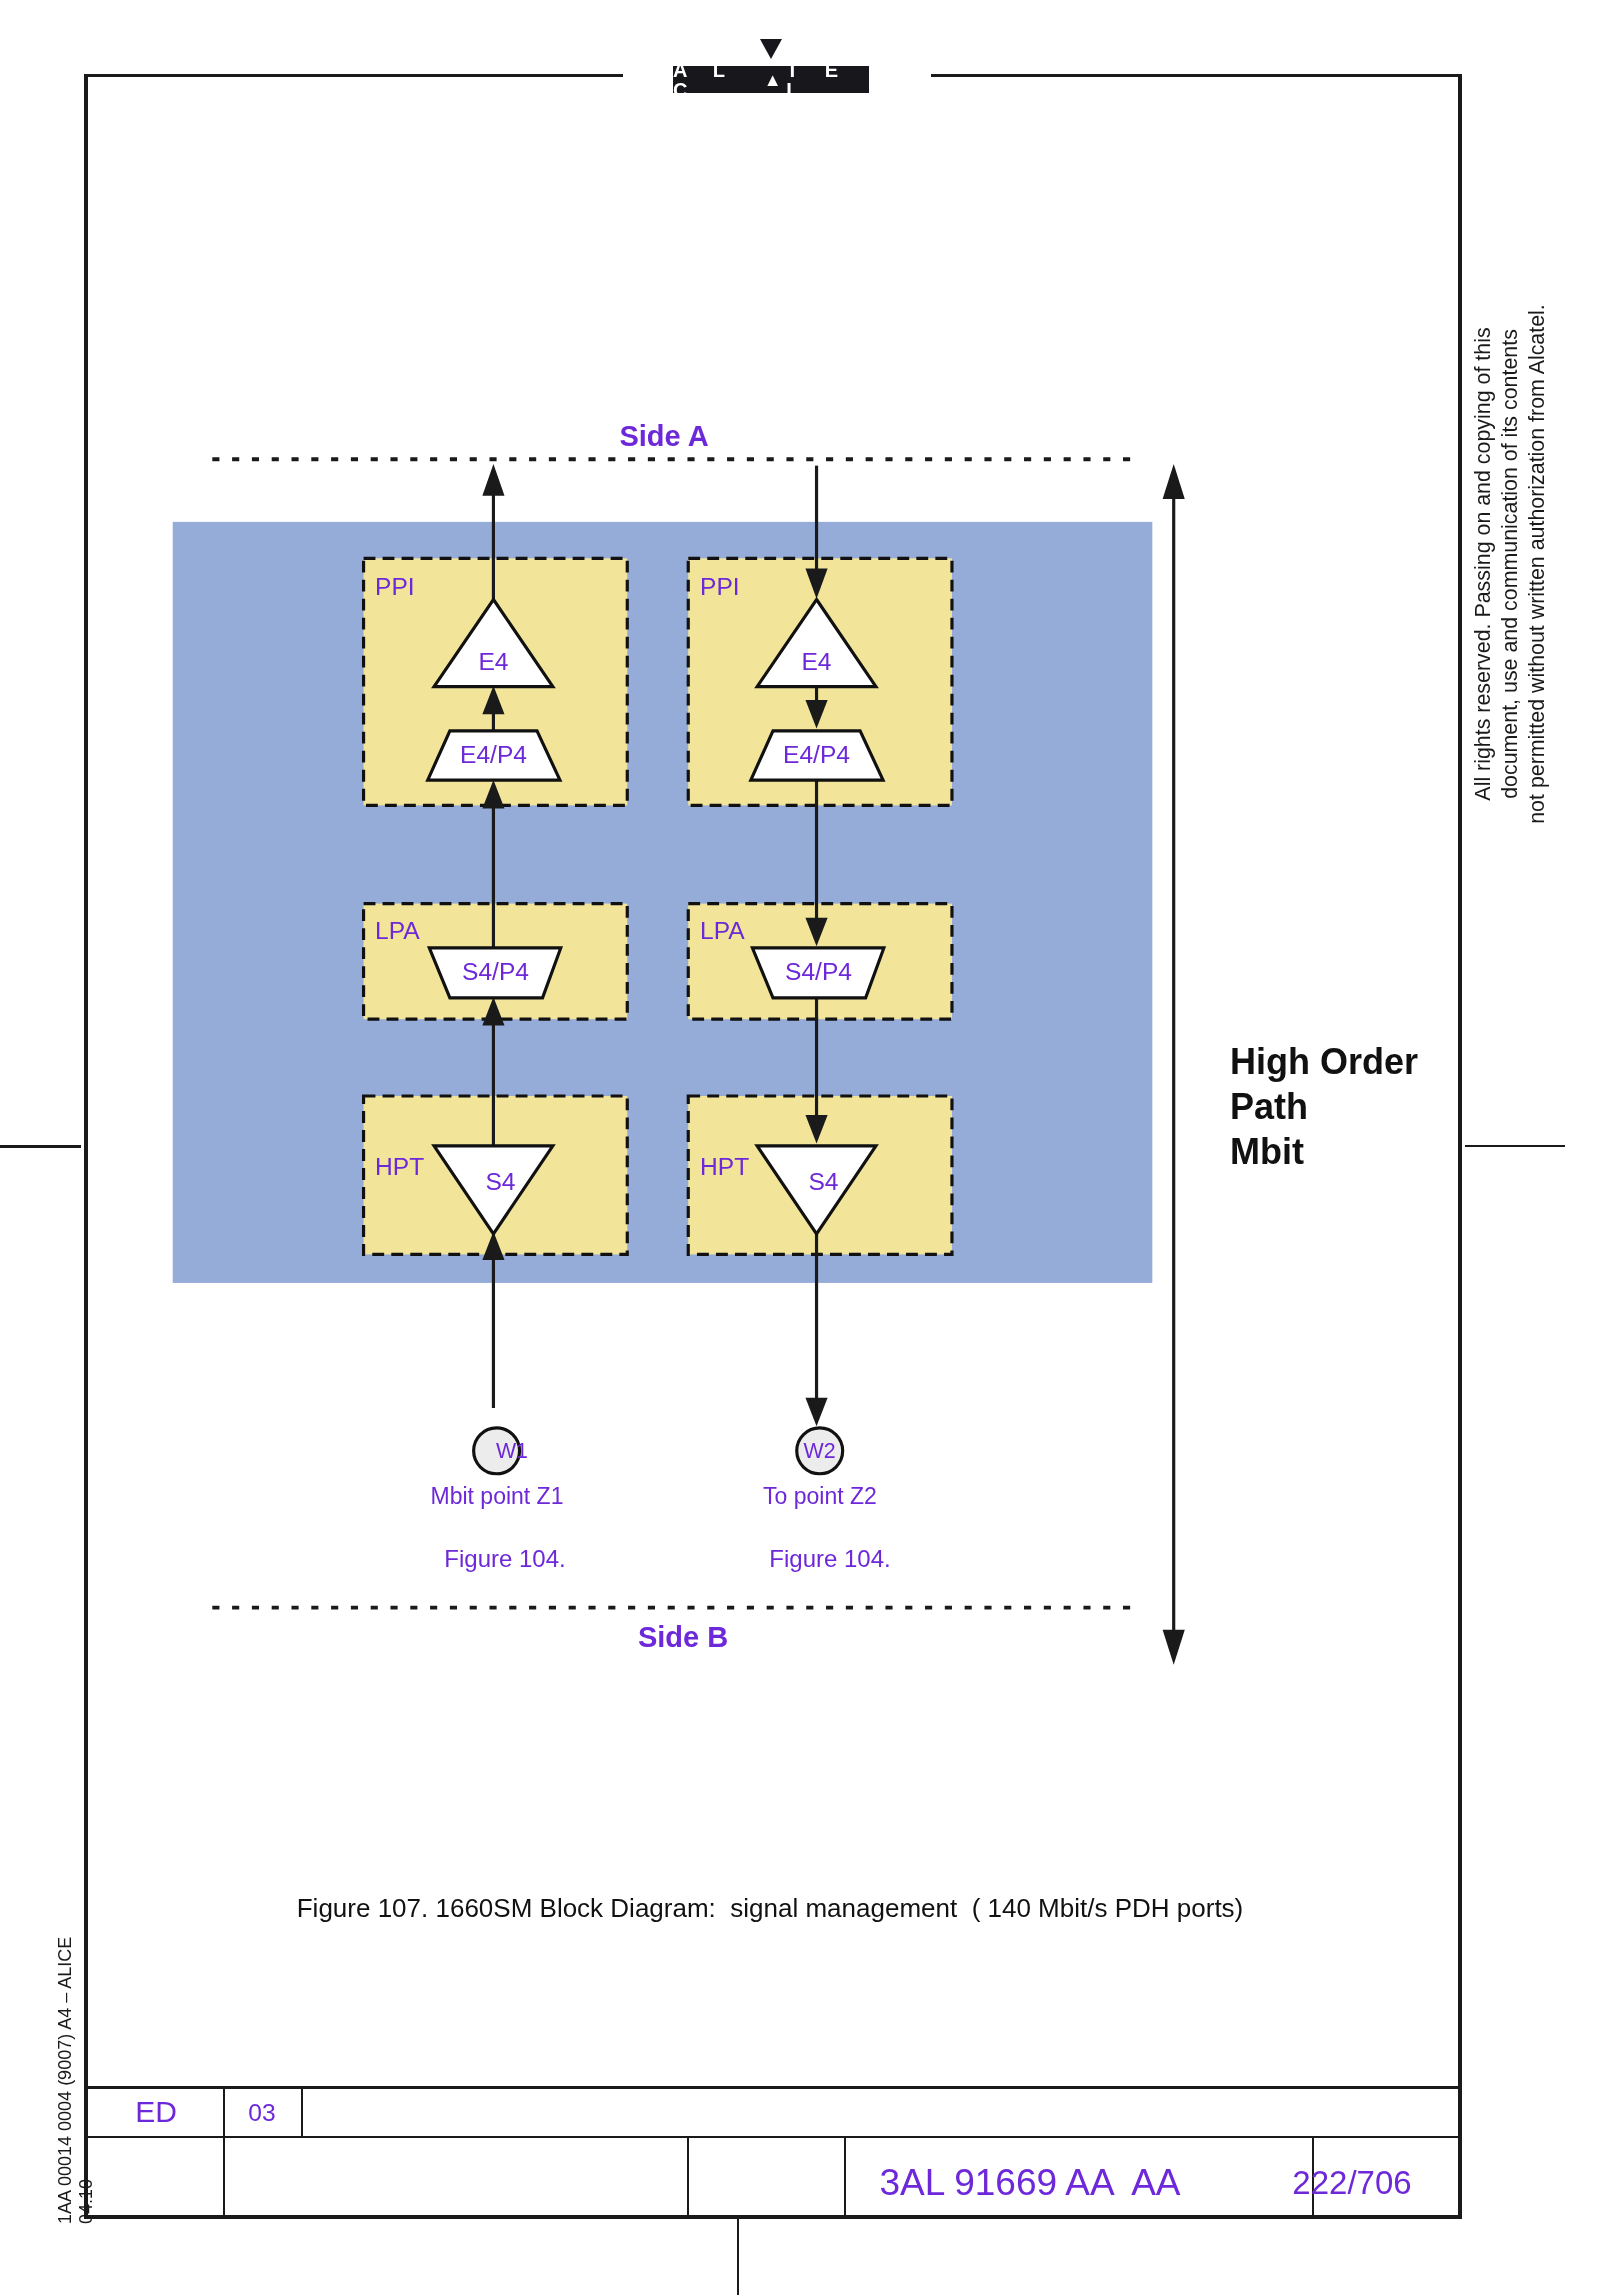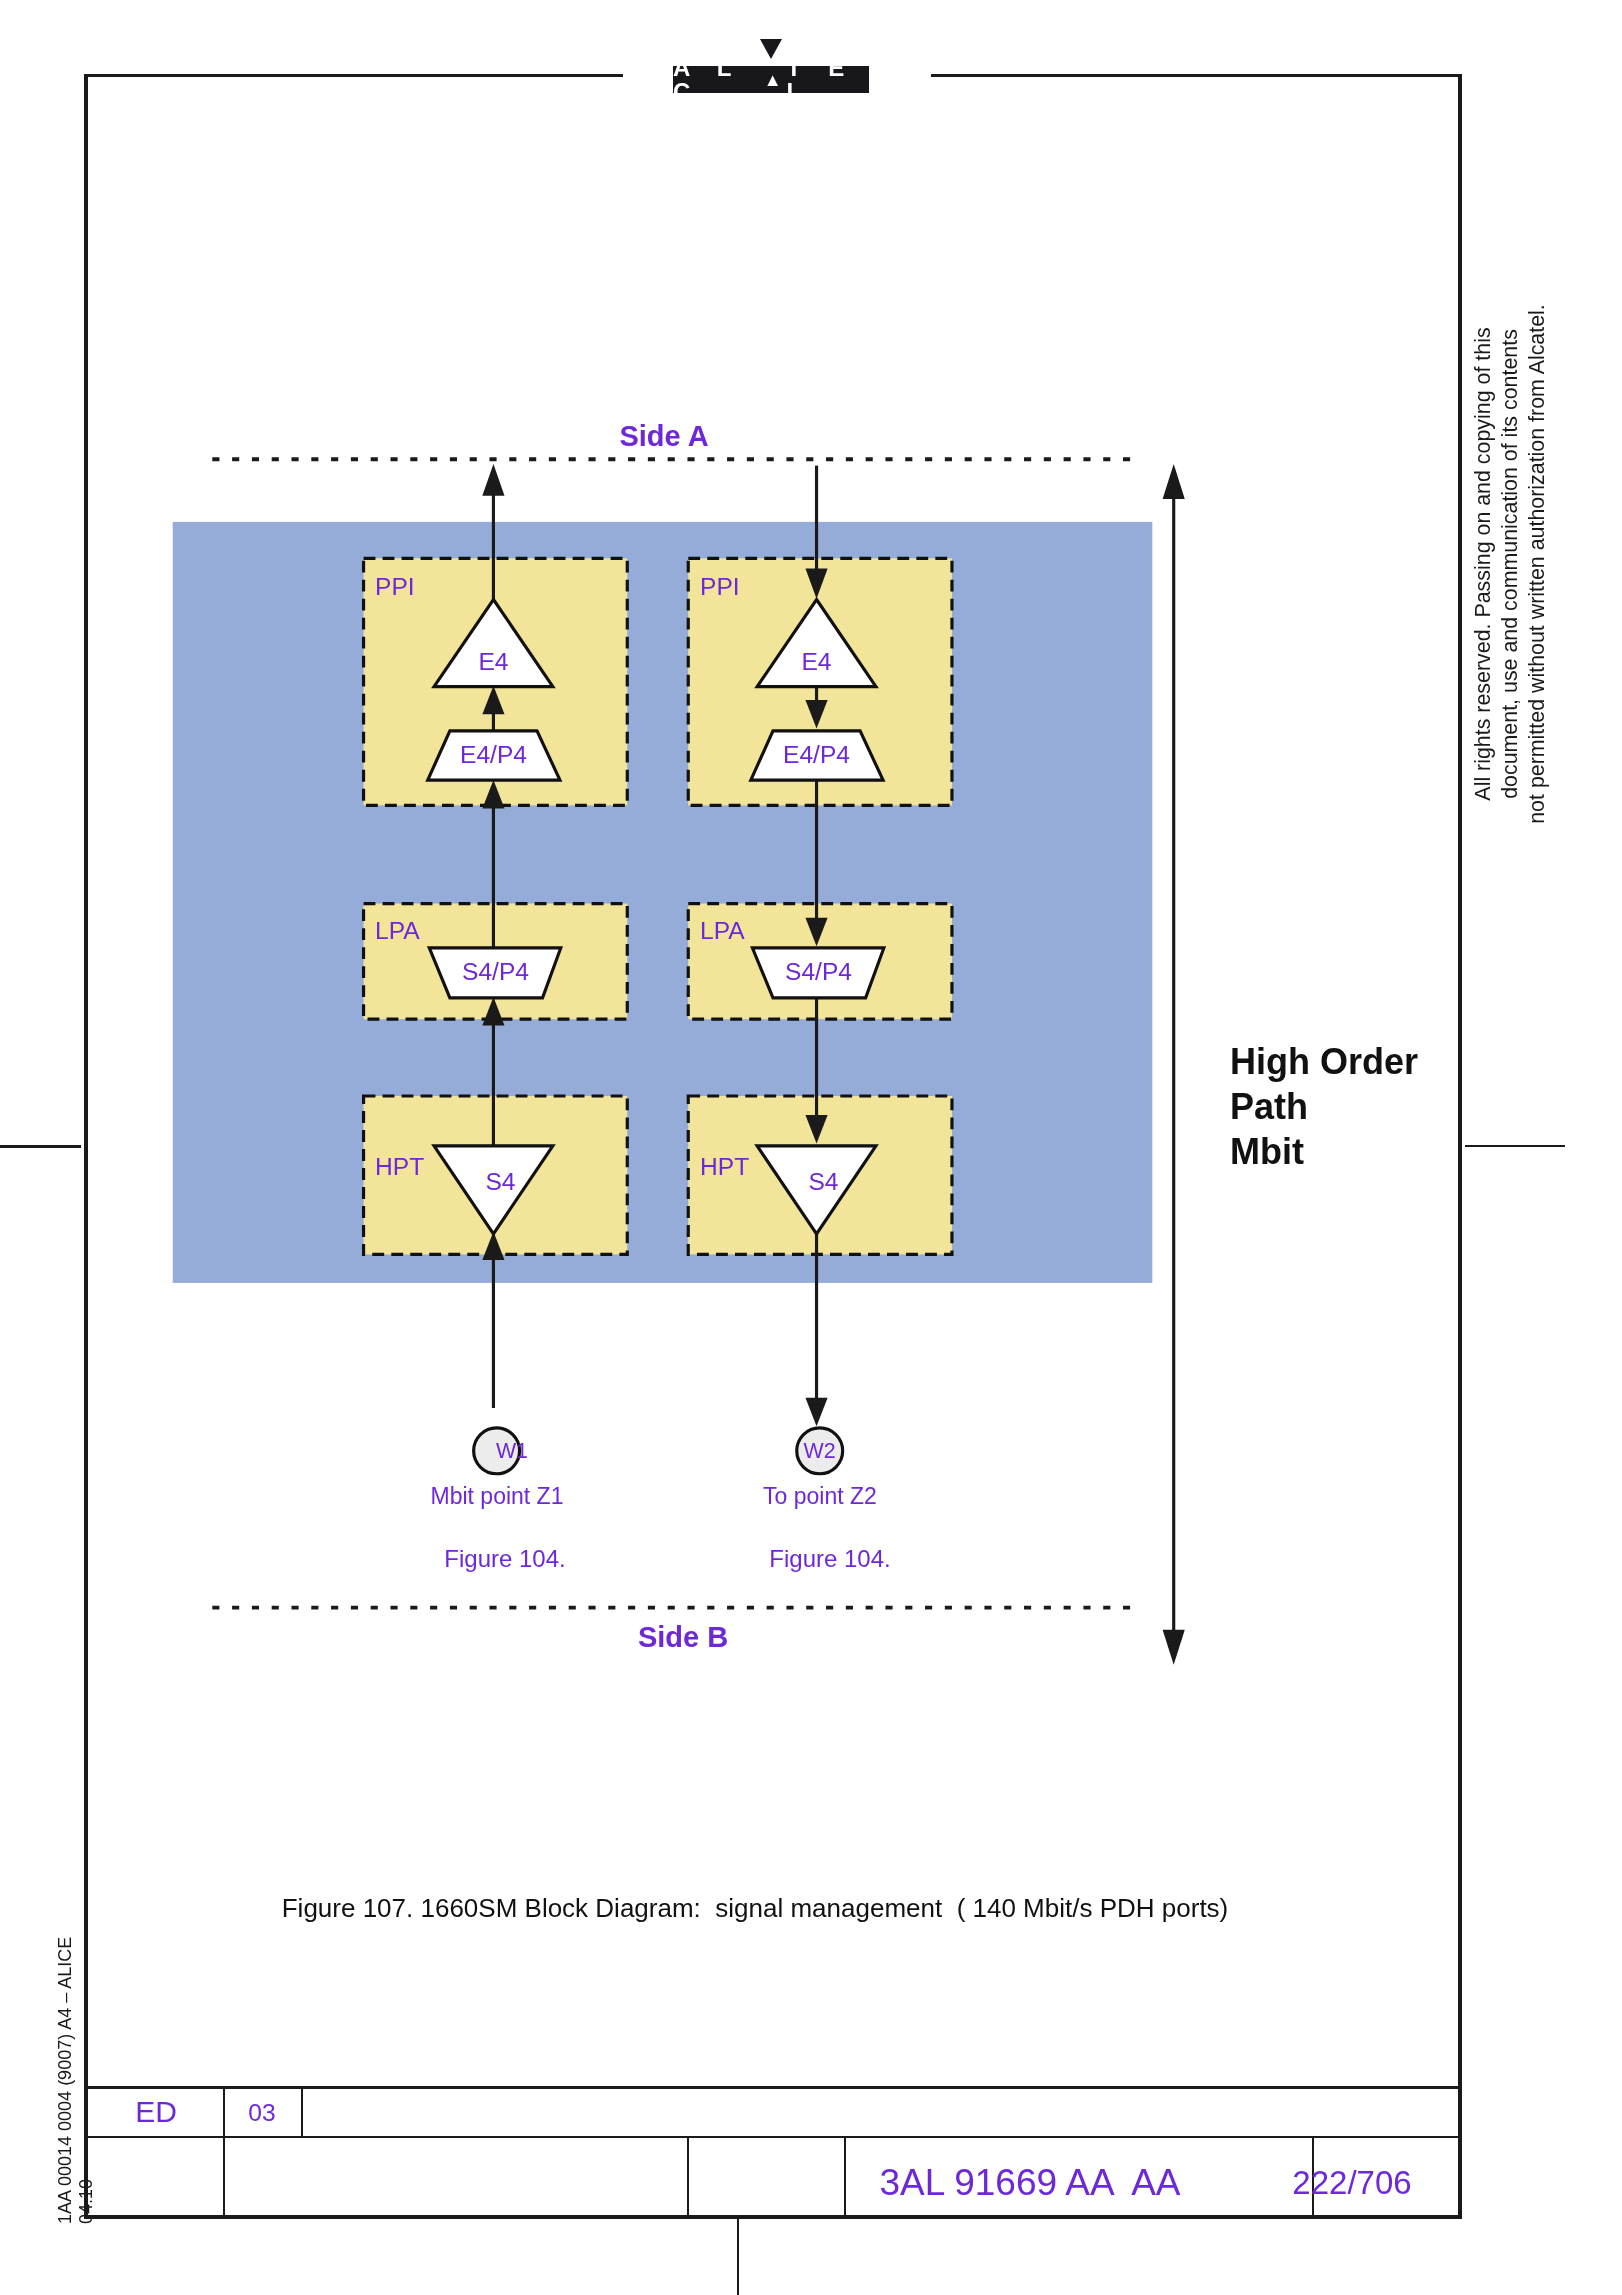--- a/index.html
+++ b/index.html
@@ -13,21 +13,21 @@
   .bold{font-weight:bold;}
   .pre{white-space:pre;}
   #diagram-svg{position:absolute;left:0;top:0;z-index:1;}
   .overlay{z-index:2;}
   
   #logo-box{
     position:absolute;left:673px;top:66px;width:196px;height:27px;
     background:#17171c;display:flex;align-items:center;justify-content:center;
     gap:11px;z-index:3;
   }
-  #logo-box span{color:#ffffff;font-weight:bold;font-size:24px;letter-spacing:10.3px;line-height:1;}
+  #logo-box span{color:#ffffff;font-weight:bold;font-size:20px;letter-spacing:10.3px;line-height:1;}
   #logo-box .tri{letter-spacing:0;font-size:18px;margin-left:-4.8px;margin-right:-6.3px;}
   #logo-triangle{
     position:absolute;left:760px;top:39px;width:0;height:0;z-index:3;
     border-left:11px solid transparent;border-right:11px solid transparent;
     border-top:20px solid #17171c;
   }
   
   #copyright-block{
     position:absolute;left:1470px;top:865px;width:602px;height:83px;
     transform:rotate(-90deg);transform-origin:0 0;
@@ -36,21 +36,21 @@
   #form-code-block{
     position:absolute;left:55px;top:2224px;width:317px;height:20.6px;
     transform:rotate(-90deg);transform-origin:0 0;
     font-size:18px;line-height:20.6px;text-align:left;color:#1a1a1a;
   }
   #layer-label{
     position:absolute;left:1230px;top:1039px;width:246px;z-index:2;
     font-size:36px;font-weight:bold;line-height:45px;text-align:left;
   }
   #figure-caption{
-    position:absolute;left:81px;top:1893px;width:1348px;z-index:2;
+    position:absolute;left:96px;top:1893px;width:1348px;z-index:2;
     font-size:26px;text-align:center;white-space:pre;
   }
 </style>
 </head>
 <body>
 
 <div class="line" style="left:84px;top:74px;width:4px;height:2144px;"></div>
 <div class="line" style="left:1458px;top:74px;width:4px;height:2144px;"></div>
 <div class="line" style="left:84px;top:74px;width:539px;height:3.2px;"></div>
 <div class="line" style="left:931px;top:74px;width:531px;height:3.2px;"></div>

